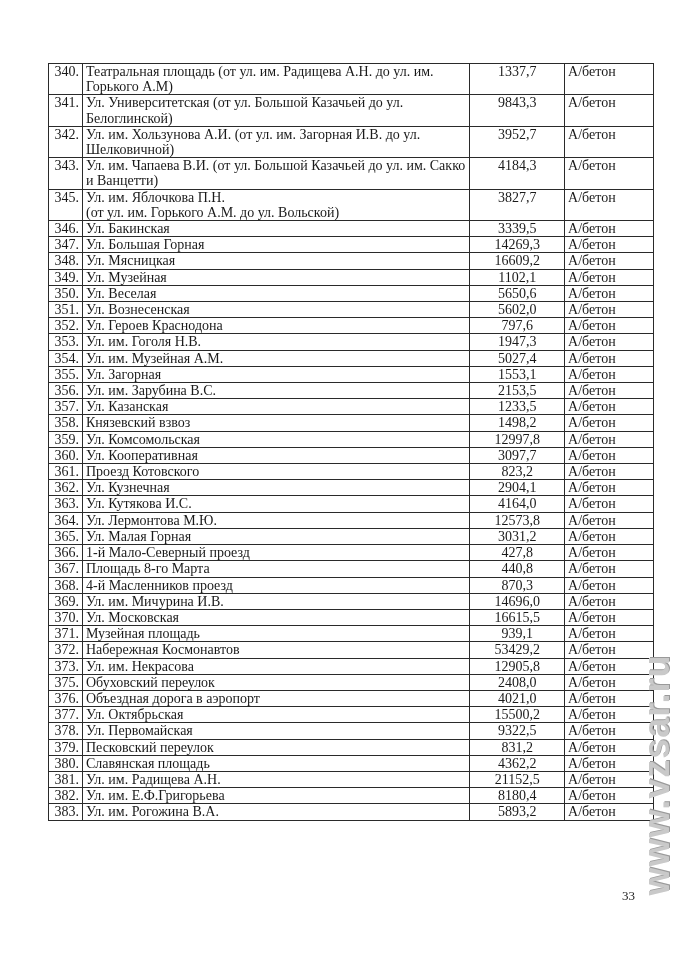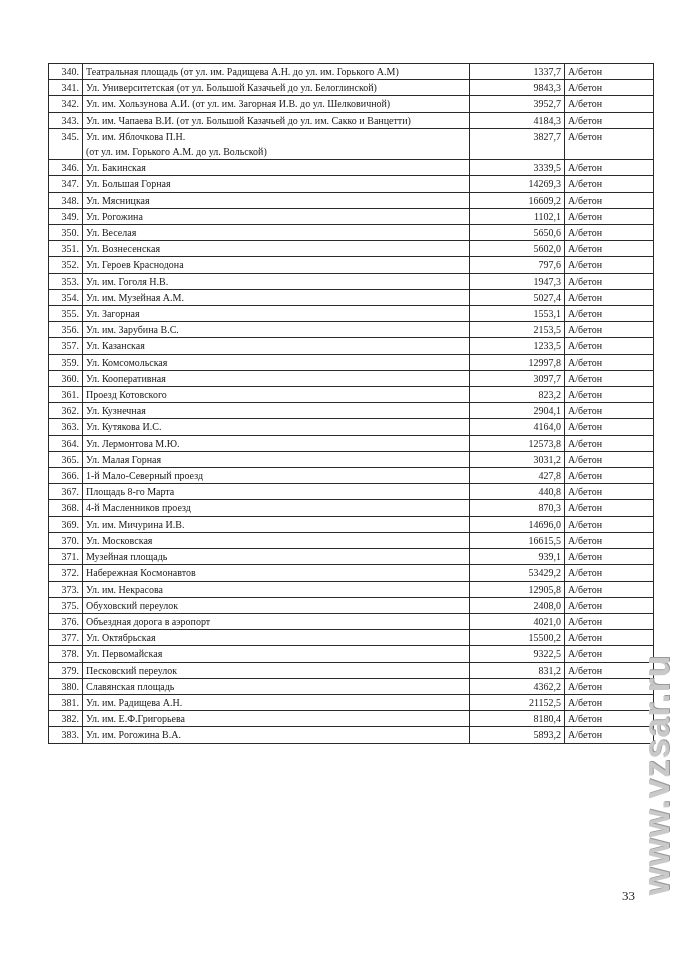--- a/index.html
+++ b/index.html
@@ -3,28 +3,28 @@
 <meta charset="utf-8">
 <style>
   html, body { margin: 0; padding: 0; }
   body {
     width: 679px; height: 960px; background: #ffffff; position: relative; overflow: hidden;
     font-family: "Liberation Serif", serif; color: #1a1a1a;
   }
   .page { position: absolute; left: 0; top: 0; width: 679px; height: 960px; }
   table.roads {
     position: absolute; left: 48px; top: 63px; width: 606px;
-    border-collapse: collapse; font-size: 10px; line-height: 15.2px;
+    border-collapse: collapse; font-size: 14px; line-height: 15.2px;
   }
   table.roads td {
     border: 1px solid #2a2a2a; padding: 0 3px; vertical-align: top;
   }
   td.num { width: 27px; text-align: right; padding-right: 1px; padding-left: 0; }
   td.name { width: 381px; padding-left: 4px; }
-  td.val { width: 88px; text-align: right; }
+  td.val { width: 88px; text-align: center; }
   td.mat { width: 82px; padding-left: 5px; }
   .page-number {
     position: absolute; left: 622px; top: 888px; font-size: 13px;
   }
   .watermark {
     position: absolute; left: 637px; top: 600px; width: 40px; height: 350px;
   }
   .watermark span {
     position: absolute; left: 50%; top: 50%;
     transform: translate(-50%, -50%) rotate(-90deg);
@@ -82,21 +82,21 @@
           <td class="mat">А/бетон</td>
         </tr>
         <tr>
           <td class="num">348.</td>
           <td class="name">Ул. Мясницкая</td>
           <td class="val">16609,2</td>
           <td class="mat">А/бетон</td>
         </tr>
         <tr>
           <td class="num">349.</td>
-          <td class="name">Ул. Рогожина</td>
+          <td class="name">Ул. Музейная</td>
           <td class="val">1102,1</td>
           <td class="mat">А/бетон</td>
         </tr>
         <tr>
           <td class="num">350.</td>
           <td class="name">Ул. Веселая</td>
           <td class="val">5650,6</td>
           <td class="mat">А/бетон</td>
         </tr>
         <tr>
@@ -132,20 +132,26 @@
         <tr>
           <td class="num">356.</td>
           <td class="name">Ул. им. Зарубина В.С.</td>
           <td class="val">2153,5</td>
           <td class="mat">А/бетон</td>
         </tr>
         <tr>
           <td class="num">357.</td>
           <td class="name">Ул. Казанская</td>
           <td class="val">1233,5</td>
+          <td class="mat">А/бетон</td>
+        </tr>
+        <tr>
+          <td class="num">358.</td>
+          <td class="name">Князевский взвоз</td>
+          <td class="val">1498,2</td>
           <td class="mat">А/бетон</td>
         </tr>
         <tr>
           <td class="num">359.</td>
           <td class="name">Ул. Комсомольская</td>
           <td class="val">12997,8</td>
           <td class="mat">А/бетон</td>
         </tr>
         <tr>
           <td class="num">360.</td>

